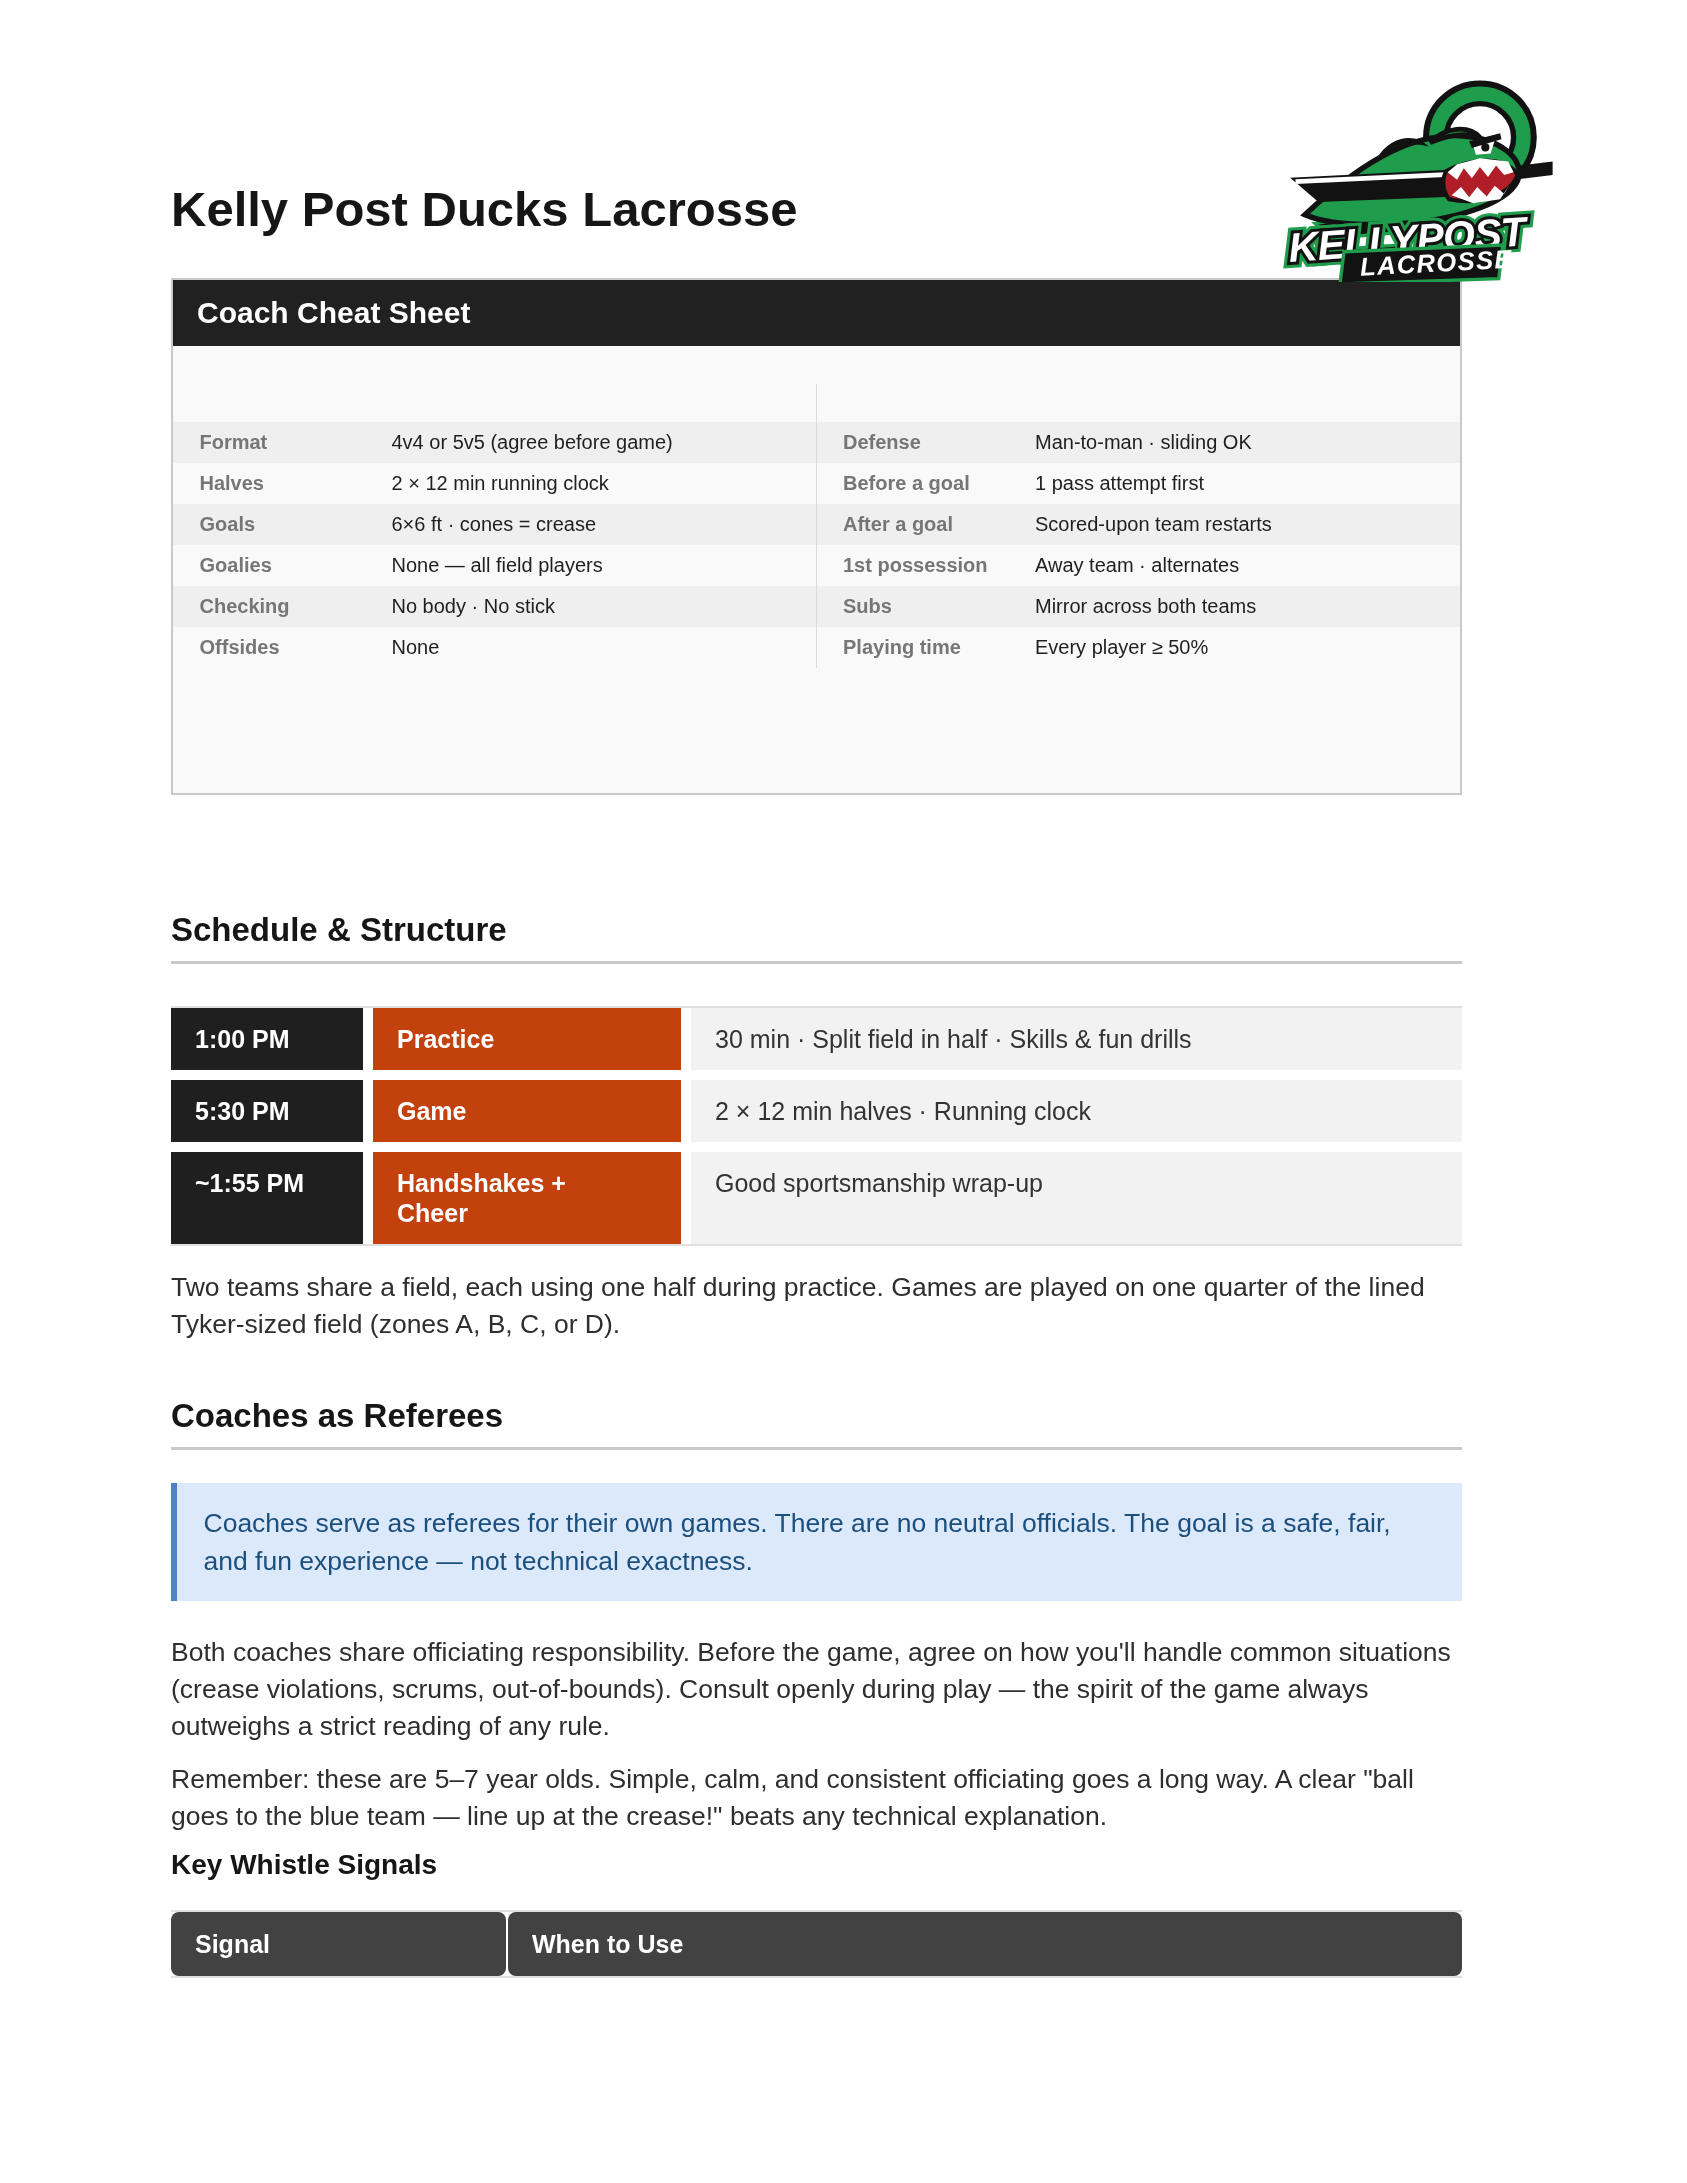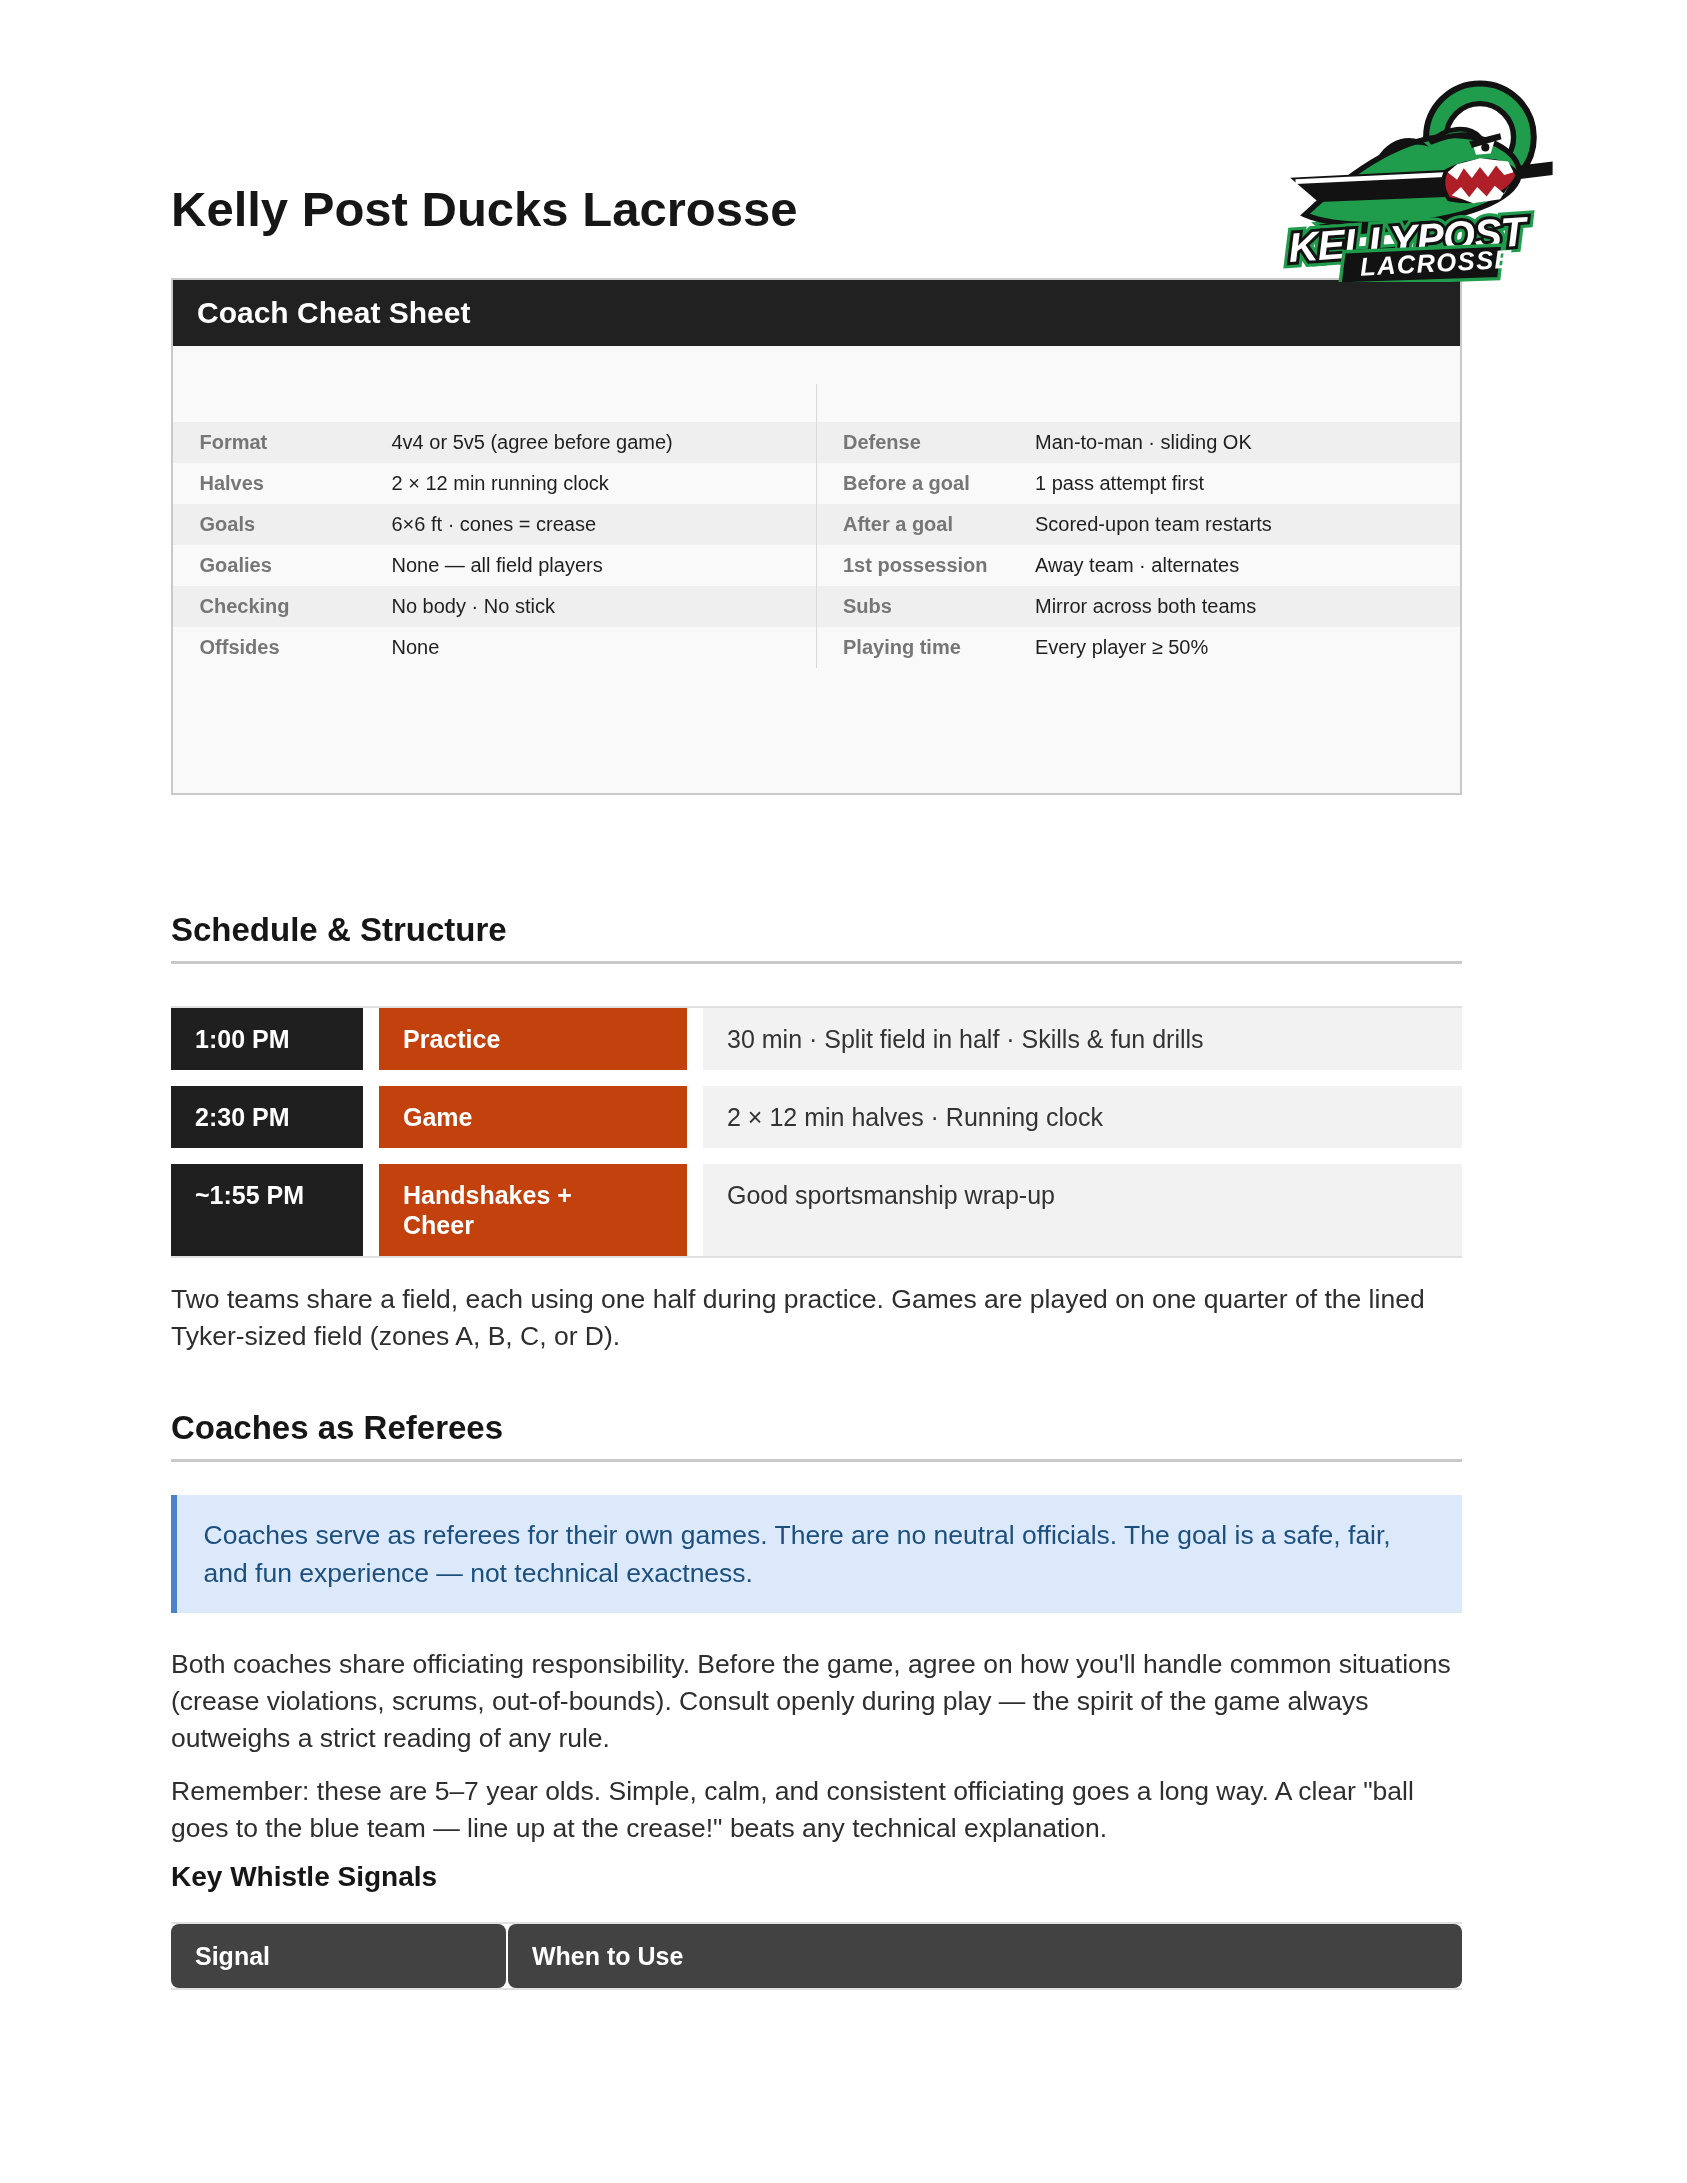--- a/index.html
+++ b/index.html
@@ -25,21 +25,21 @@
   .crow:nth-child(odd){background:#efefef;}
   .clabel{flex:0 0 192px;box-sizing:border-box;padding-right:17px;font-weight:bold;color:#767676;}
   .cvalue{flex:1;color:#1f1f1f;}
 
   
   .h2{margin:116px 0 0 0;font-size:33px;line-height:38px;font-weight:bold;color:#161616;}
   .h2.second{margin-top:54px;}
   .rule{margin:12px 0 0 0;height:3.3px;background:#c9c9c9;border:none;}
 
   
-  .sched{margin-top:42px;display:grid;grid-template-columns:192px 308px 1fr;gap:16px;
+  .sched{margin-top:42px;display:grid;grid-template-columns:192px 308px 1fr;gap:10px;
          border-top:2px solid #e0e0e0;border-bottom:2px solid #e0e0e0;background:#fff;}
   .scell{box-sizing:border-box;padding:16px 13.2px 16px 24px;font-size:25px;line-height:30px;}
   .s-time{background:#1f1f1f;color:#ffffff;font-weight:bold;}
   .s-label{background:#c2410c;color:#ffffff;font-weight:bold;padding-right:60px;}
   .s-desc{background:#f2f2f2;color:#333333;}
 
   .para{margin:22.5px 0 0 0;font-size:26.5px;line-height:37px;color:#2e2e2e;}
   .para.p-gap{margin-top:33px;}
   .para.p-tight{margin-top:16px;}
 
@@ -156,21 +156,21 @@
       </div>
     </section>
 
     <h2 class="h2">Schedule &amp; Structure</h2>
     <hr class="rule">
 
     <div class="sched">
       <div class="scell s-time">1:00 PM</div>
       <div class="scell s-label">Practice</div>
       <div class="scell s-desc">30 min · Split field in half · Skills &amp; fun drills</div>
-      <div class="scell s-time">2:30 PM</div>
+      <div class="scell s-time">5:30 PM</div>
       <div class="scell s-label">Game</div>
       <div class="scell s-desc">2 × 12 min halves · Running clock</div>
       <div class="scell s-time">~1:55 PM</div>
       <div class="scell s-label">Handshakes + Cheer</div>
       <div class="scell s-desc">Good sportsmanship wrap-up</div>
     </div>
 
     <p class="para">Two teams share a field, each using one half during practice. Games are played on one quarter of the lined Tyker-sized field (zones A, B, C, or D).</p>
 
     <h2 class="h2 second">Coaches as Referees</h2>

